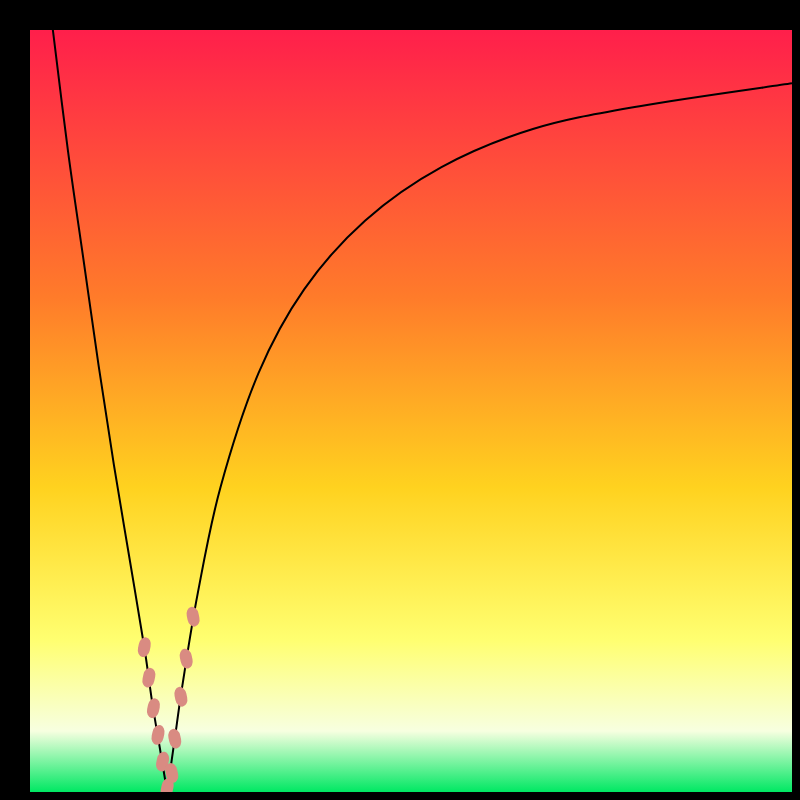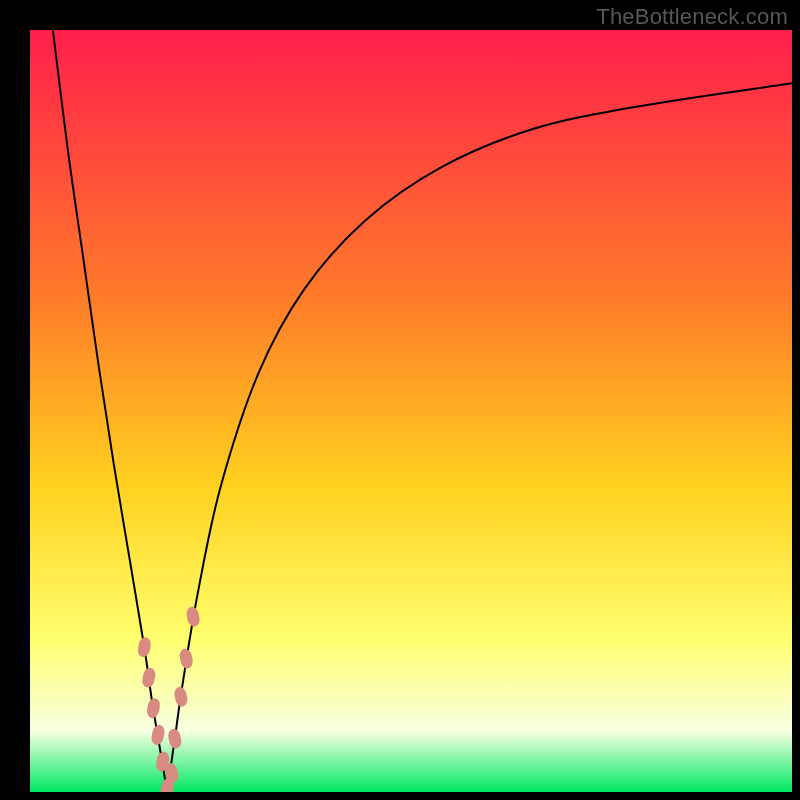--- a/index.html
+++ b/index.html
@@ -71,14 +71,13 @@
           <rect x="131.16" y="748.19" width="12" height="20" rx="6" ry="8" fill="#d98b82" transform="rotate(12 137.16 758.19)"></rect>
           <rect x="135.73" y="732.95" width="12" height="20" rx="6" ry="8" fill="#d98b82" transform="rotate(-12 141.73 742.95)"></rect>
           <rect x="138.78" y="698.66" width="12" height="20" rx="6" ry="8" fill="#d98b82" transform="rotate(-12 144.78 708.66)"></rect>
           <rect x="144.88" y="656.75" width="12" height="20" rx="6" ry="8" fill="#d98b82" transform="rotate(-12 150.88 666.75)"></rect>
           <rect x="150.21" y="618.65" width="12" height="20" rx="6" ry="8" fill="#d98b82" transform="rotate(-12 156.21 628.65)"></rect>
           <rect x="157.07" y="576.74" width="12" height="20" rx="6" ry="8" fill="#d98b82" transform="rotate(-12 163.07 586.74)"></rect>
         </g>
     </svg>
   </div>
 
-  <div class="watermark">TheBottleneck.com</div>
 </div>
 
 </body></html>

